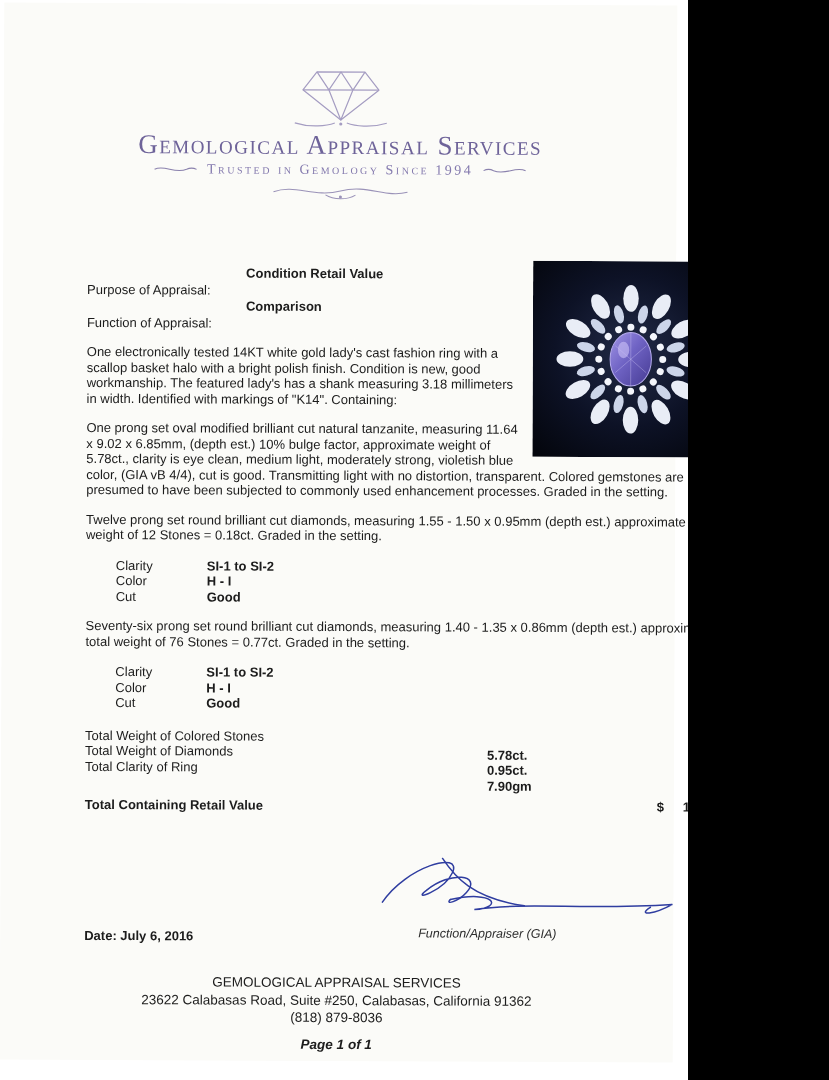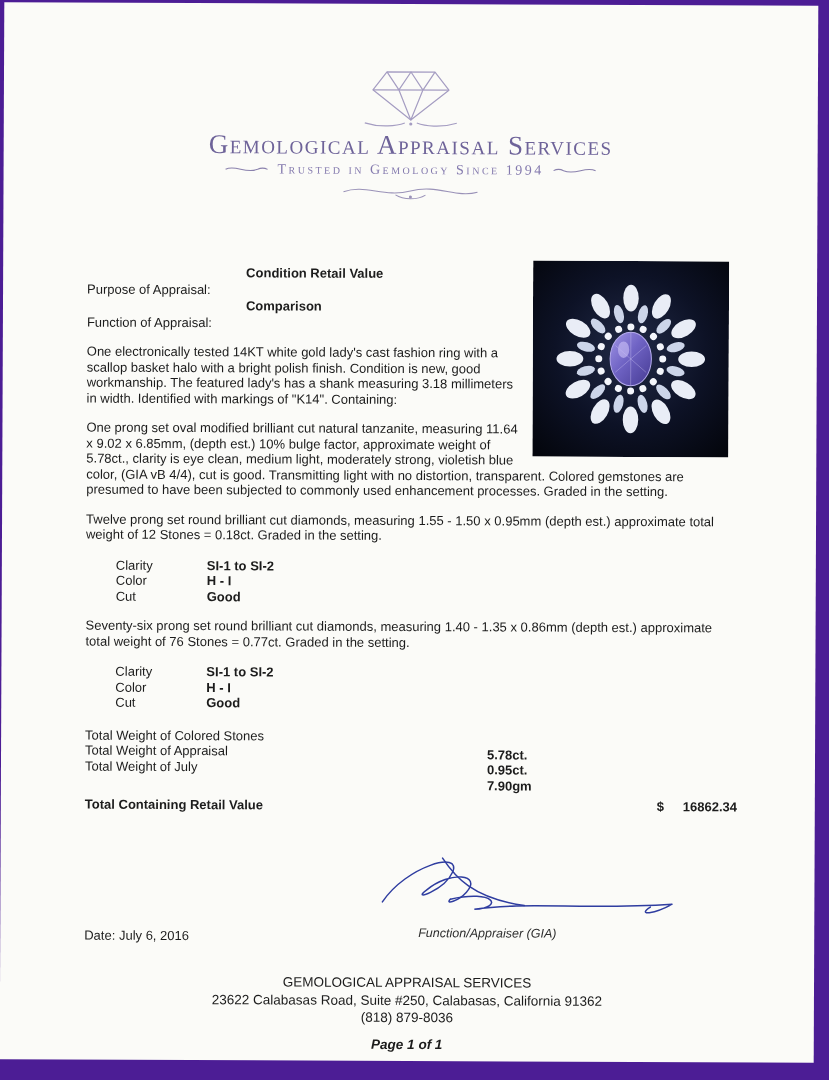--- a/index.html
+++ b/index.html
@@ -1,16 +1,16 @@
 <!DOCTYPE html>
 <html style="--brand_purple: #6e6399; --tagline_purple: #847aae; --signature_ink: #2f3da0;"><head>
 <meta charset="utf-8">
 <style>
   html,body{margin:0;padding:0;background:#000;}
-  .scan{position:relative;width:829px;height:1080px;background:#4c1d95;overflow:hidden;
+  .scan{position:relative;width:688px;height:1080px;background:#ffffff;overflow:hidden;
         font-family:"Liberation Sans", sans-serif;color:#1c1c1c;}
   .page{position:absolute;left:2px;top:4px;right:13px;bottom:19px;background:#fbfbf8;
         transform:rotate(0.25deg);transform-origin:50% 50%;}
 
   
   .letterhead{position:absolute;top:58px;left:0;right:0;text-align:center;}
   .logo{display:block;margin:0 auto 2px auto;}
   .org-title{font-family:"Liberation Serif", serif;font-variant:small-caps;
              font-size:27px;letter-spacing:1.5px;color:var(--brand_purple,#6e6399);line-height:30px;}
   .tagline-row{display:flex;align-items:center;justify-content:center;gap:8px;margin-top:2px;}
@@ -32,21 +32,21 @@
   .spec-value{font-weight:bold;}
   .totals{margin-top:17px;}
   .totals-row{position:relative;line-height:15.5px;}
   .totals-value{position:absolute;left:402px;top:18px;font-weight:bold;}
   .grand-total{position:relative;margin-top:23px;font-weight:bold;}
   .gt-currency{position:absolute;left:572px;top:0;}
   .gt-amount{position:absolute;left:598px;top:0;}
 
   
   .sig-area{position:absolute;top:844px;left:352px;}
-  .date-line{position:absolute;top:925px;left:84px;font-size:13px;font-weight:normal;text-align:center;}
+  .date-line{position:absolute;top:925px;left:84px;font-size:13px;font-weight:bold;text-align:center;}
   .signer{position:absolute;top:922px;left:418px;}
   .signer-title{font-size:13px;font-weight:bold;line-height:16px;}
   .signer-sub{font-size:12.5px;font-style:italic;color:#2e2e2e;line-height:15px;}
 
   
   .doc-footer{position:absolute;top:970px;left:0;right:0;text-align:center;font-size:13.5px;line-height:17.5px;}
   .page-number{margin-top:9px;font-style:italic;font-weight:bold;font-size:13.5px;}
 </style>
 </head>
 <body>
@@ -203,25 +203,25 @@
           <span class="spec-value">Good</span>
         </div>
       </div>
 
       <div class="totals">
         <div class="totals-row">
           <span>Total Weight of Colored Stones</span>
           <span class="totals-value">5.78ct.</span>
         </div>
         <div class="totals-row">
-          <span>Total Weight of Appraisal</span>
+          <span>Total Weight of Diamonds</span>
           <span class="totals-value">0.95ct.</span>
         </div>
         <div class="totals-row">
-          <span>Total Weight of July</span>
+          <span>Total Clarity of Ring</span>
           <span class="totals-value">7.90gm</span>
         </div>
       </div>
 
       <div class="grand-total">
         <span class="gt-label">Total Containing Retail Value</span>
         <span class="gt-currency">$</span>
         <span class="gt-amount">16862.34</span>
       </div>
     </section>

